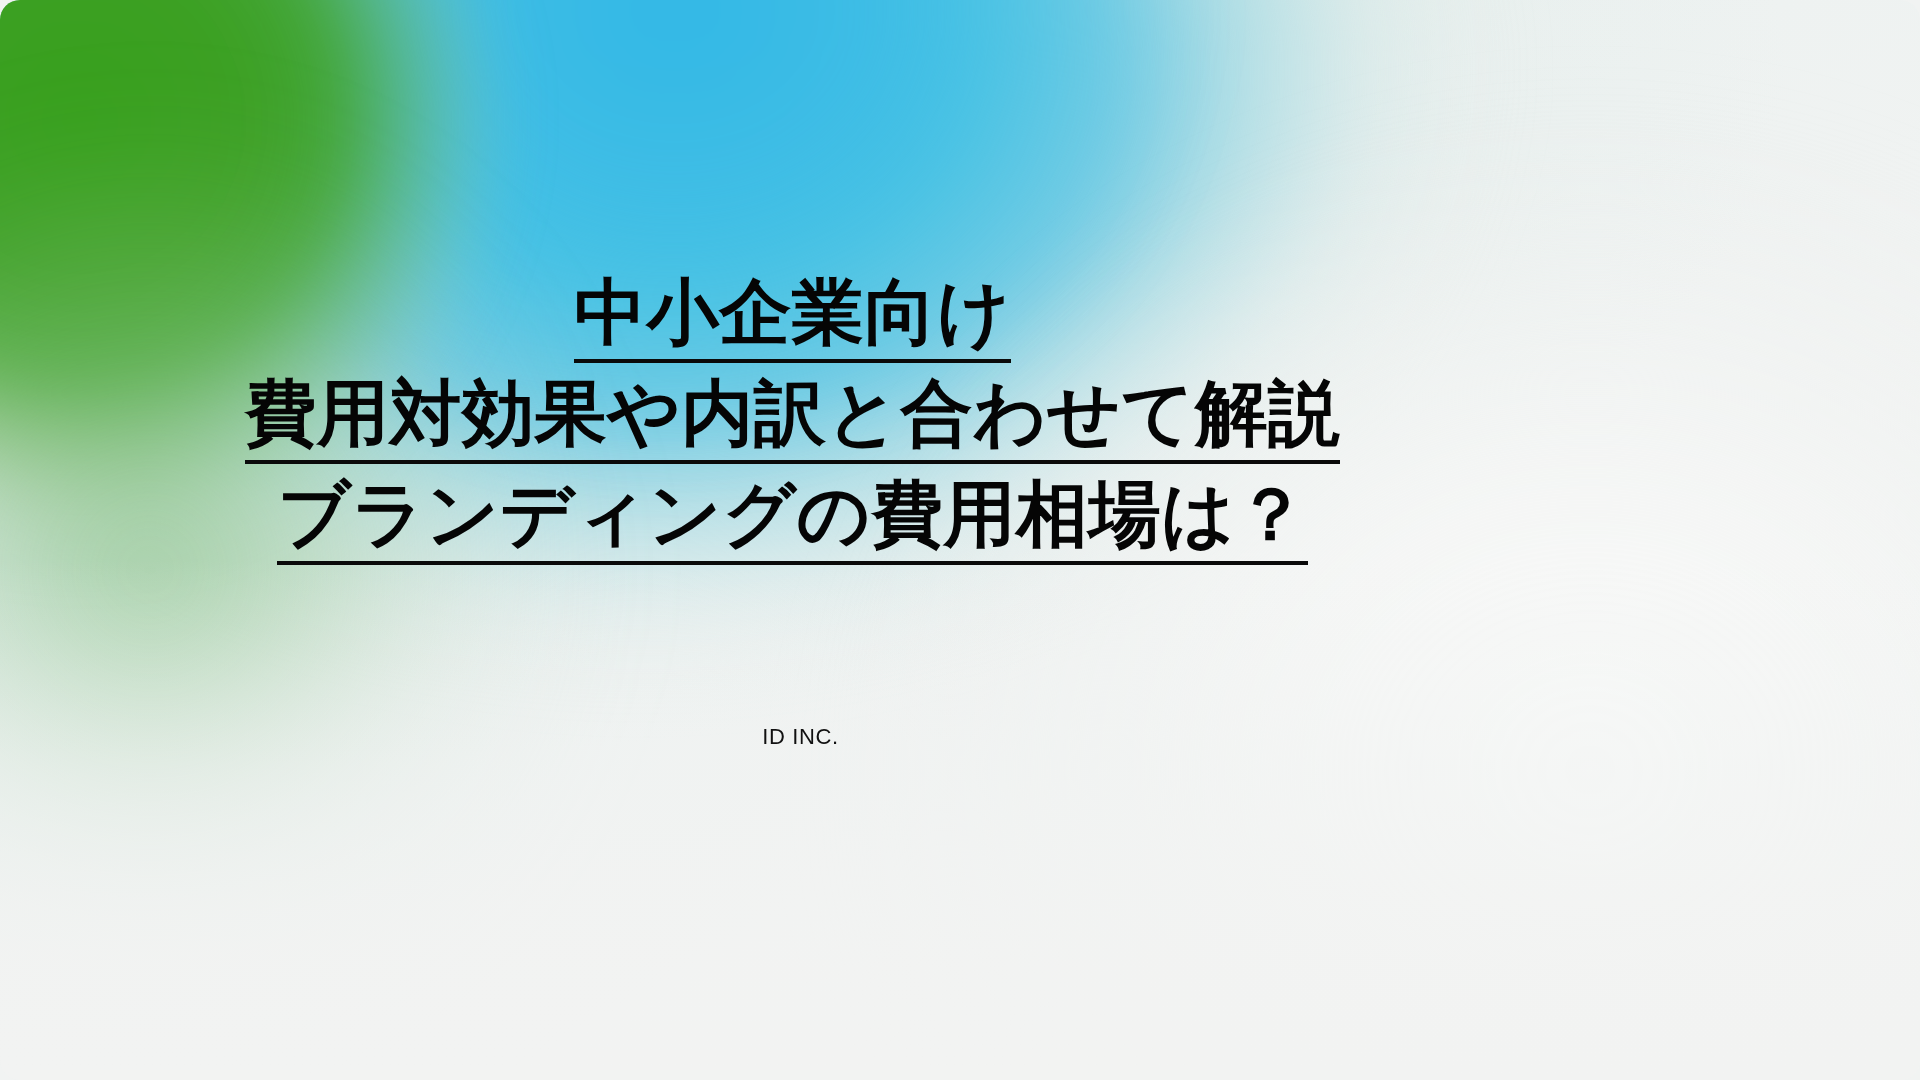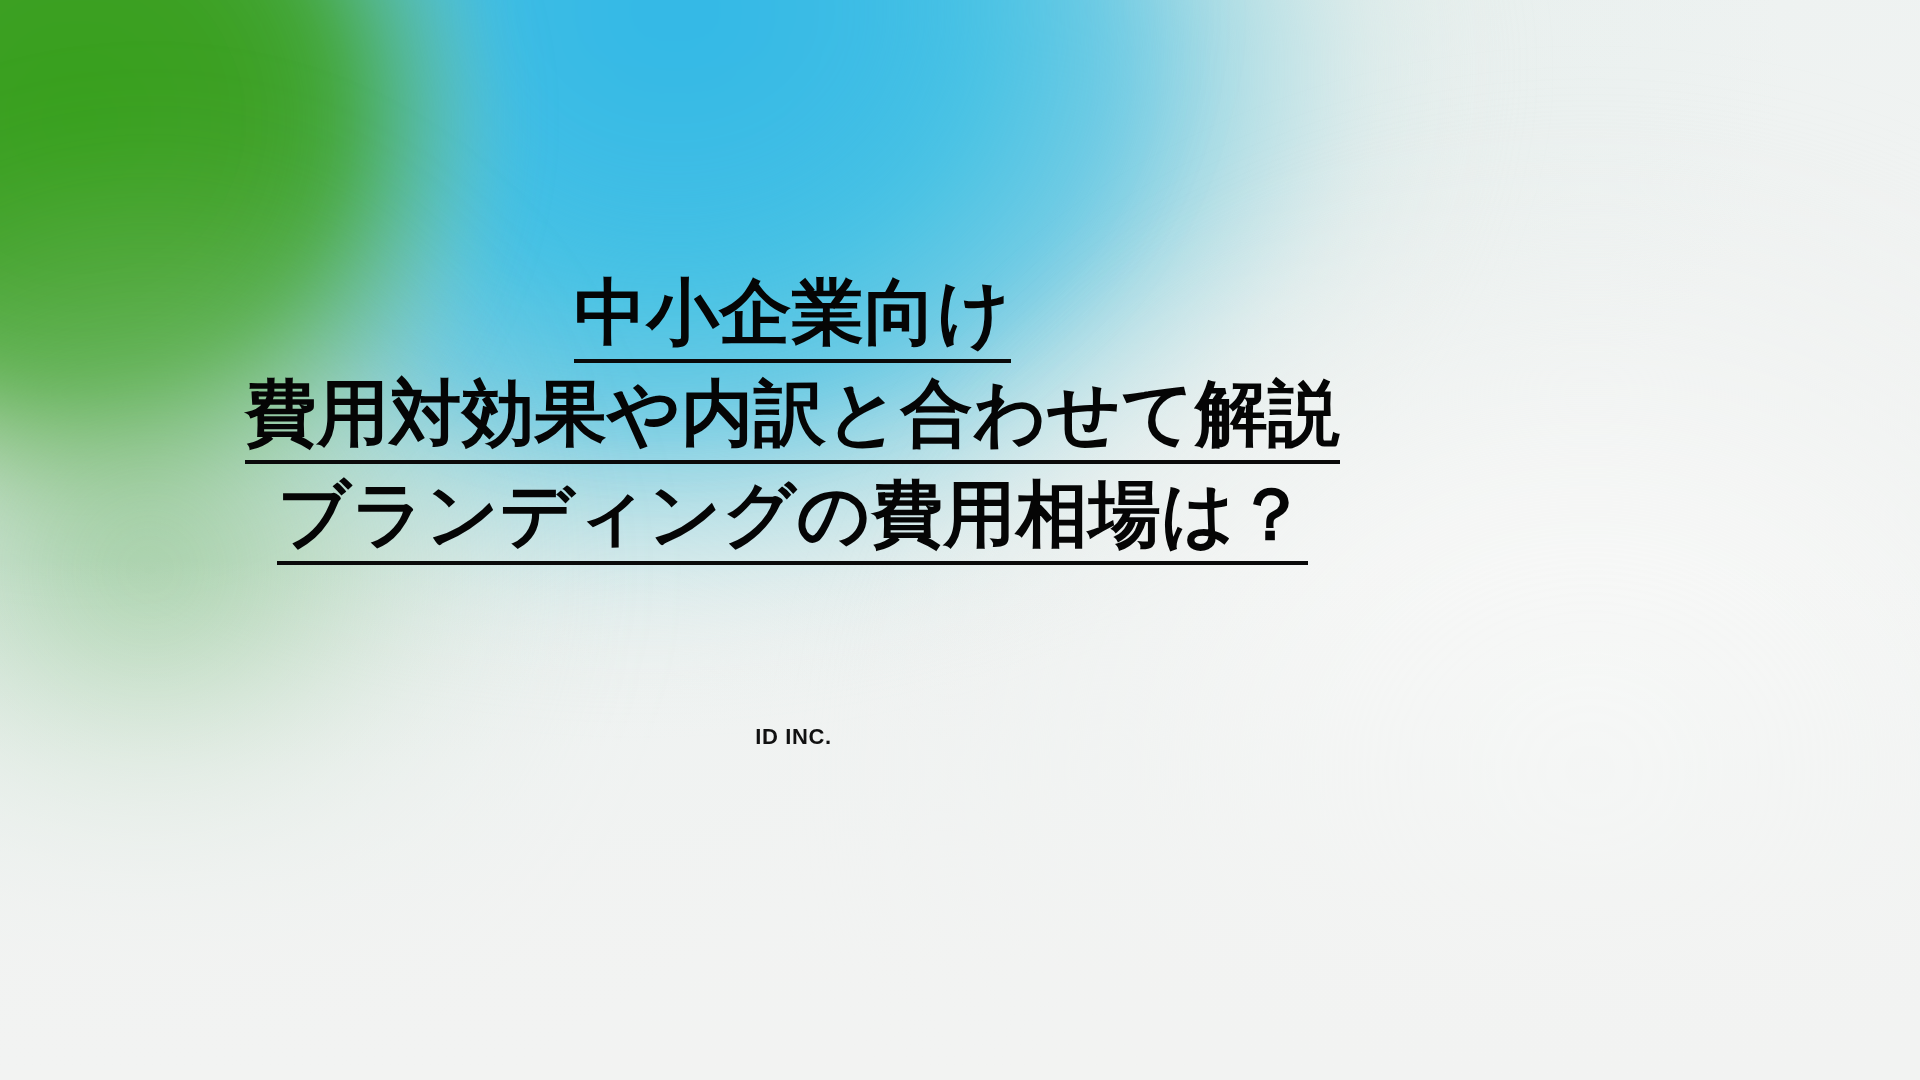--- a/index.html
+++ b/index.html
@@ -16,20 +16,21 @@
     background: #f1f3f2;
   }
 
   
   .slide {
     position: relative;
     width: 1920px;
     height: 1080px;
     overflow: hidden;
     background: #f1f3f2;
+    border-radius: 20px;
   }
 
   
   .bg-base {
     position: absolute;
     inset: 0;
     background: #f1f3f2;
   }
 
   
@@ -168,27 +169,27 @@
 
   .title-line .ul {
     display: inline-block;
     border-bottom: 4px solid #0a0a0a;
     padding-bottom: 6px;
     line-height: 82px;
   }
 
   .company {
     position: absolute;
-    left: 1px;
+    left: 8px;
     top: 724px;
     width: 1585px;
     text-align: center;
     color: #111111;
     font-size: 22px;
-    font-weight: 700;
+    font-weight: 400;
     letter-spacing: 0.6px;
   }
 </style>
 </head>
 <body>
 
 <div class="slide">
 
   <div class="bg-base"></div>
   <div class="bg-wash"></div>

